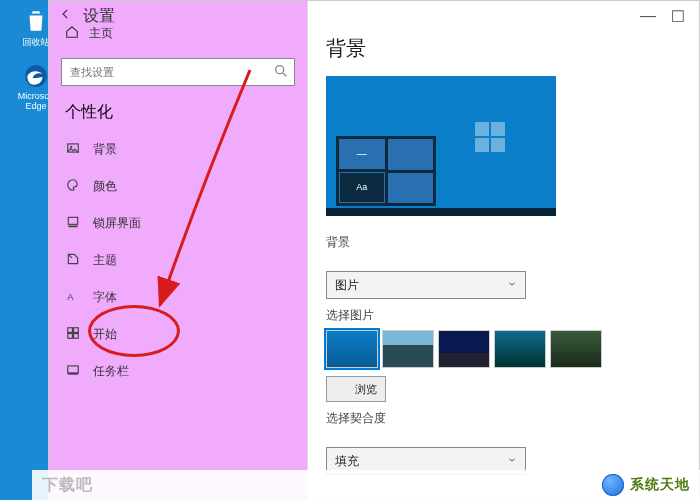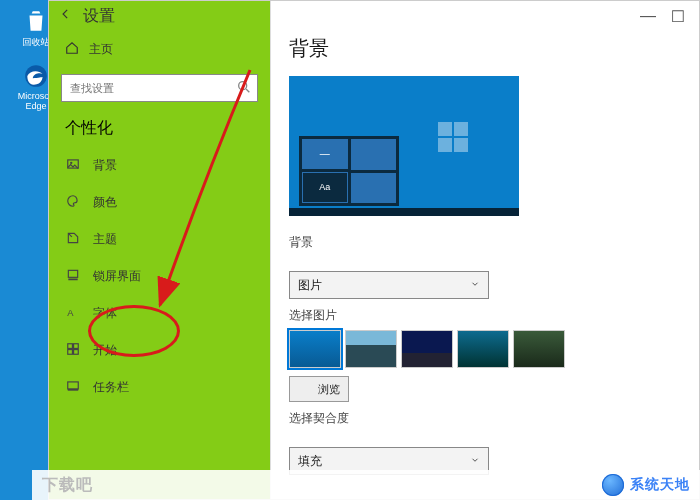--- a/index.html
+++ b/index.html
@@ -44,25 +44,25 @@
   align-items: center;
   padding: 0 6px;
   font-size: 16px;
   color: #333;
 }
 .title-row .back { width: 22px; text-align: center; cursor: pointer; }
 .title-row .tlabel { margin-left: 6px; }
 .title-row .spacer { flex: 1; }
 .title-row .winbtn { width: 30px; text-align: center; color: #555; cursor: pointer; }
 .sidebar {
-  width: 222px;
+  width: 259px;
   height: 100%;
   border-right: 1px solid #ddd;
-  padding-top: 34px;
-  background: #84cc16;
+  padding-top: 18px;
+  background: #f0abfc;
 }
 .sidebar .home {
   display: flex; align-items: center;
   padding: 6px 16px;
   gap: 10px;
   cursor: pointer;
   color: #333;
   font-size: 12px;
 }
 .sidebar .search {
@@ -203,21 +203,21 @@
   justify-content: space-between;
   font-size: 16px;
   color: #bbb;
   padding: 0 10px;
   font-weight: 700;
   letter-spacing: 1px;
   margin-left: 32px;
 }
 .watermark .right {
   display: flex; align-items: center; gap: 6px;
-  color: #3b82f6;
+  color: #4d7c0f;
   font-size: 14px;
   font-weight: 700;
 }
 .watermark .globe {
   width: 22px; height: 22px;
   border-radius: 50%;
   background: radial-gradient(circle at 35% 30%, #6bb7ff, #1e6bd6);
   position: relative;
   box-shadow: 0 0 0 1px #1e6bd6 inset;
 }
@@ -284,31 +284,31 @@
       <span>背景</span>
     </div>
     <div class="nav-item">
       <span class="nico"><svg width="14" height="14" viewBox="0 0 24 24">
             <path d="M12 3a9 9 0 100 18c2 0 2-2 1-3s0-3 2-3 4-1 4-4c0-4-3-8-7-8z" fill="none" stroke="#444" stroke-width="2"></path>
           </svg></span>
       <span>颜色</span>
     </div>
     <div class="nav-item">
       <span class="nico"><svg width="14" height="14" viewBox="0 0 24 24">
+            <rect x="4" y="4" width="16" height="12" fill="none" stroke="#444" stroke-width="2"></rect>
+            <rect x="4" y="18" width="16" height="3" fill="#444"></rect>
+          </svg></span>
+      <span>锁屏界面</span>
+    </div>
+    <div class="nav-item">
+      <span class="nico"><svg width="14" height="14" viewBox="0 0 24 24">
             <path d="M4 4h10l6 6v10H4z" fill="none" stroke="#444" stroke-width="2"></path>
             <path d="M4 4l6 6" stroke="#444" stroke-width="2"></path>
           </svg></span>
       <span>主题</span>
-    </div>
-    <div class="nav-item">
-      <span class="nico"><svg width="14" height="14" viewBox="0 0 24 24">
-            <rect x="4" y="4" width="16" height="12" fill="none" stroke="#444" stroke-width="2"></rect>
-            <rect x="4" y="18" width="16" height="3" fill="#444"></rect>
-          </svg></span>
-      <span>锁屏界面</span>
     </div>
     <div class="nav-item">
       <span class="nico"><svg width="14" height="14" viewBox="0 0 24 24">
             <text x="2" y="18" font-size="16" fill="#444">A</text>
           </svg></span>
       <span>字体</span>
     </div>
     <div class="nav-item">
       <span class="nico"><svg width="14" height="14" viewBox="0 0 24 24">
             <rect x="3" y="3" width="8" height="8" fill="none" stroke="#444" stroke-width="2"></rect>

